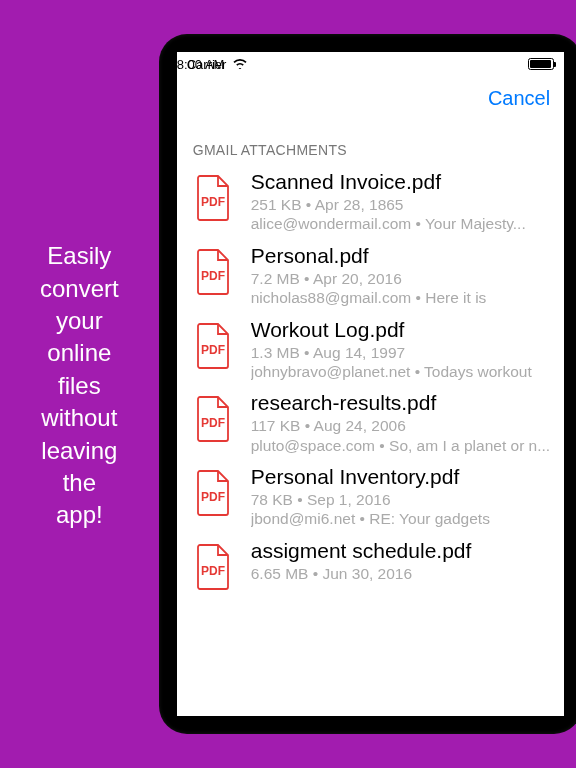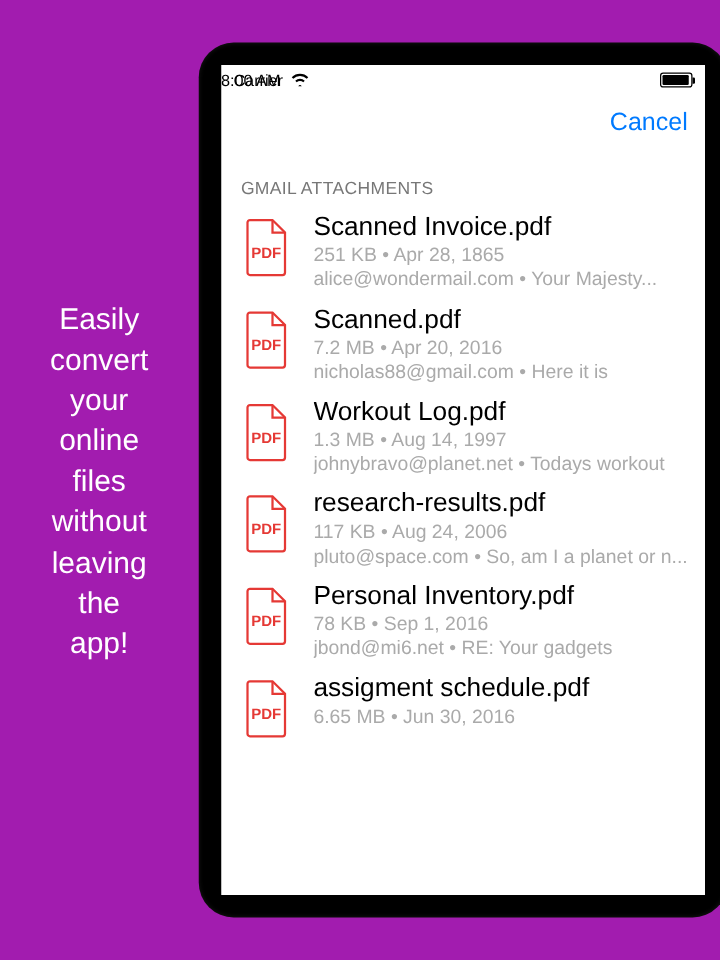--- a/index.html
+++ b/index.html
@@ -154,21 +154,21 @@
           </div>
           <div class="row">
             <div class="pdf-icon">
               <svg width="40" height="48" viewBox="0 0 40 48">
                 <path d="M6 2 h18 l10 10 v32 a2 2 0 0 1 -2 2 h-26 a2 2 0 0 1 -2 -2 v-40 a2 2 0 0 1 2 -2 z" fill="none" stroke="#e53935" stroke-width="1.8"></path>
                 <path d="M24 2 v10 h10" fill="none" stroke="#e53935" stroke-width="1.8"></path>
                 <text x="19" y="32" text-anchor="middle" font-family="Arial" font-size="12" font-weight="700" fill="#e53935">PDF</text>
               </svg>
             </div>
             <div class="row-body">
-              <div class="row-title">Scanned.pdf</div>
+              <div class="row-title">Personal.pdf</div>
               <div class="row-meta">7.2 MB • Apr 20, 2016</div>
               <div class="row-sub">nicholas88@gmail.com • Here it is</div>
             </div>
           </div>
           <div class="row">
             <div class="pdf-icon">
               <svg width="40" height="48" viewBox="0 0 40 48">
                 <path d="M6 2 h18 l10 10 v32 a2 2 0 0 1 -2 2 h-26 a2 2 0 0 1 -2 -2 v-40 a2 2 0 0 1 2 -2 z" fill="none" stroke="#e53935" stroke-width="1.8"></path>
                 <path d="M24 2 v10 h10" fill="none" stroke="#e53935" stroke-width="1.8"></path>
                 <text x="19" y="32" text-anchor="middle" font-family="Arial" font-size="12" font-weight="700" fill="#e53935">PDF</text>

